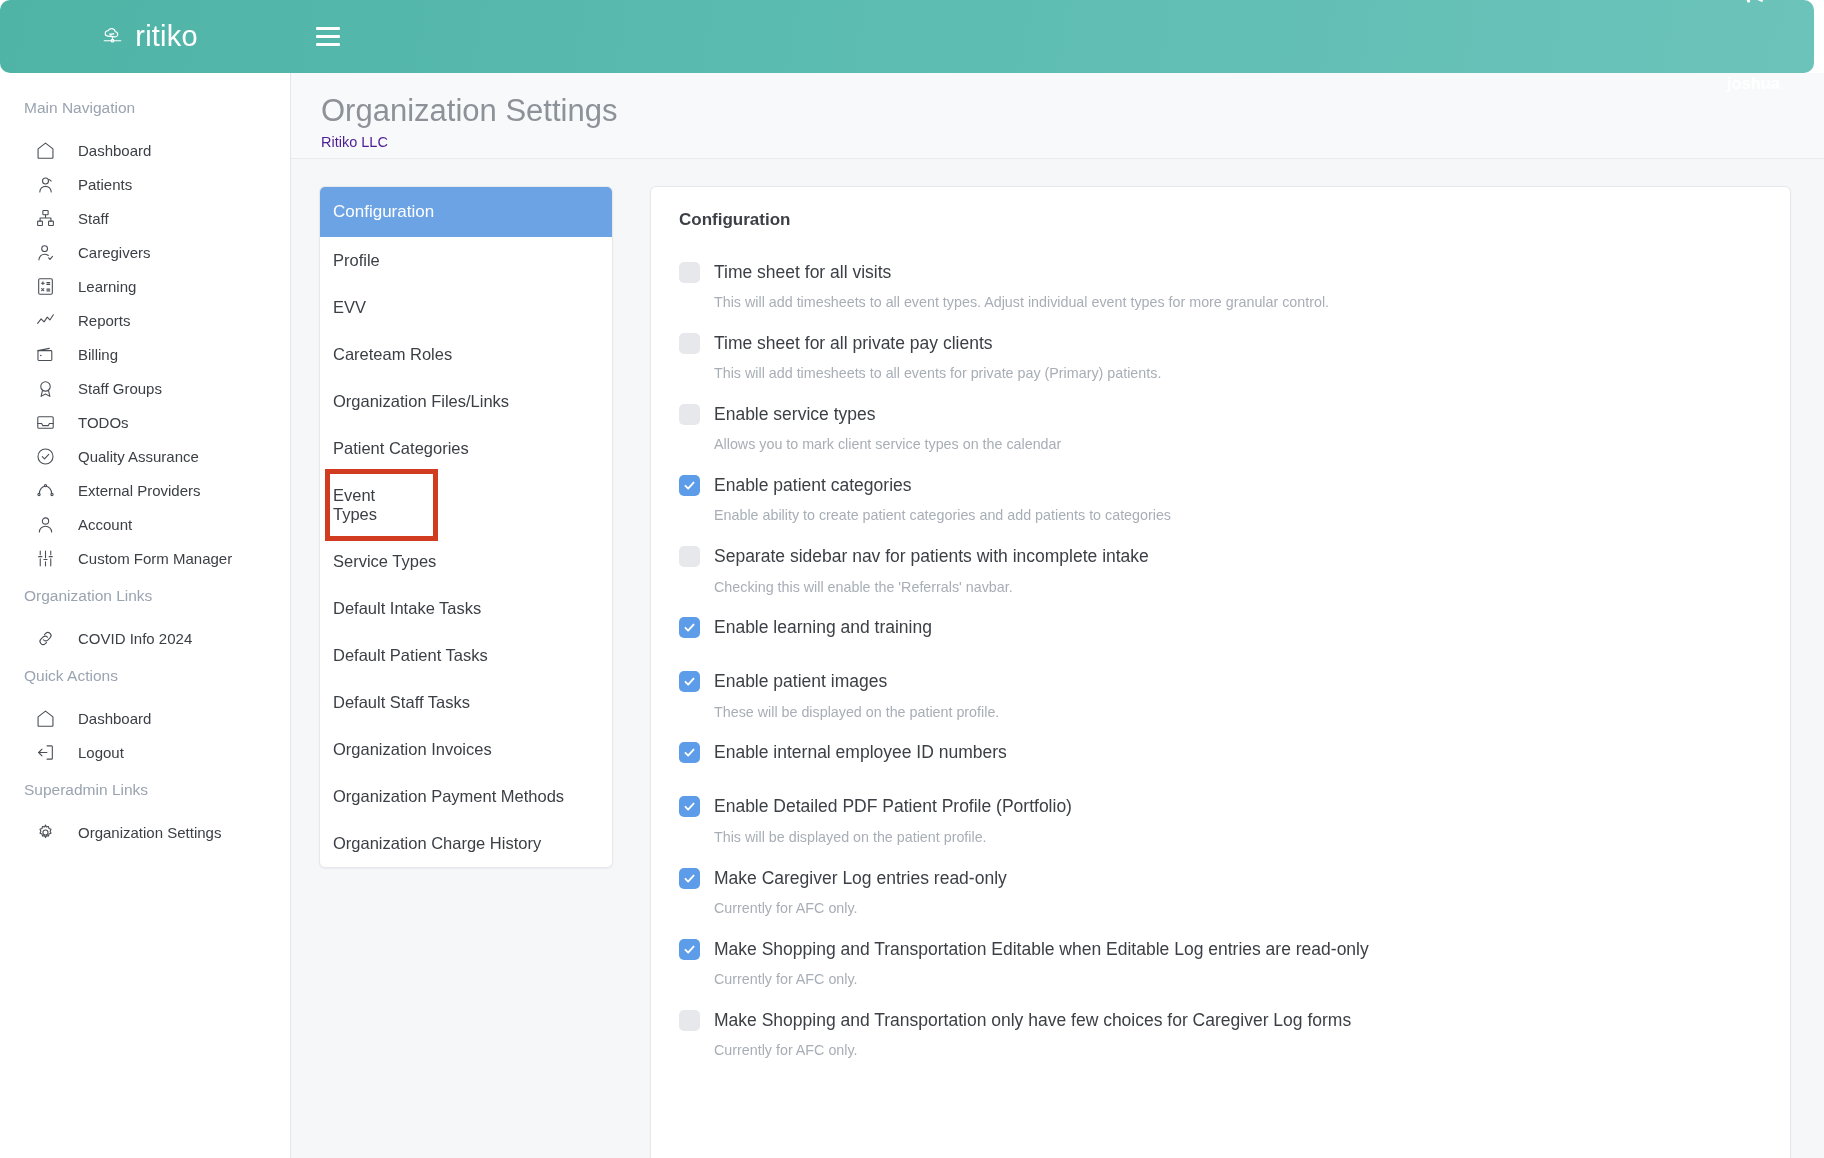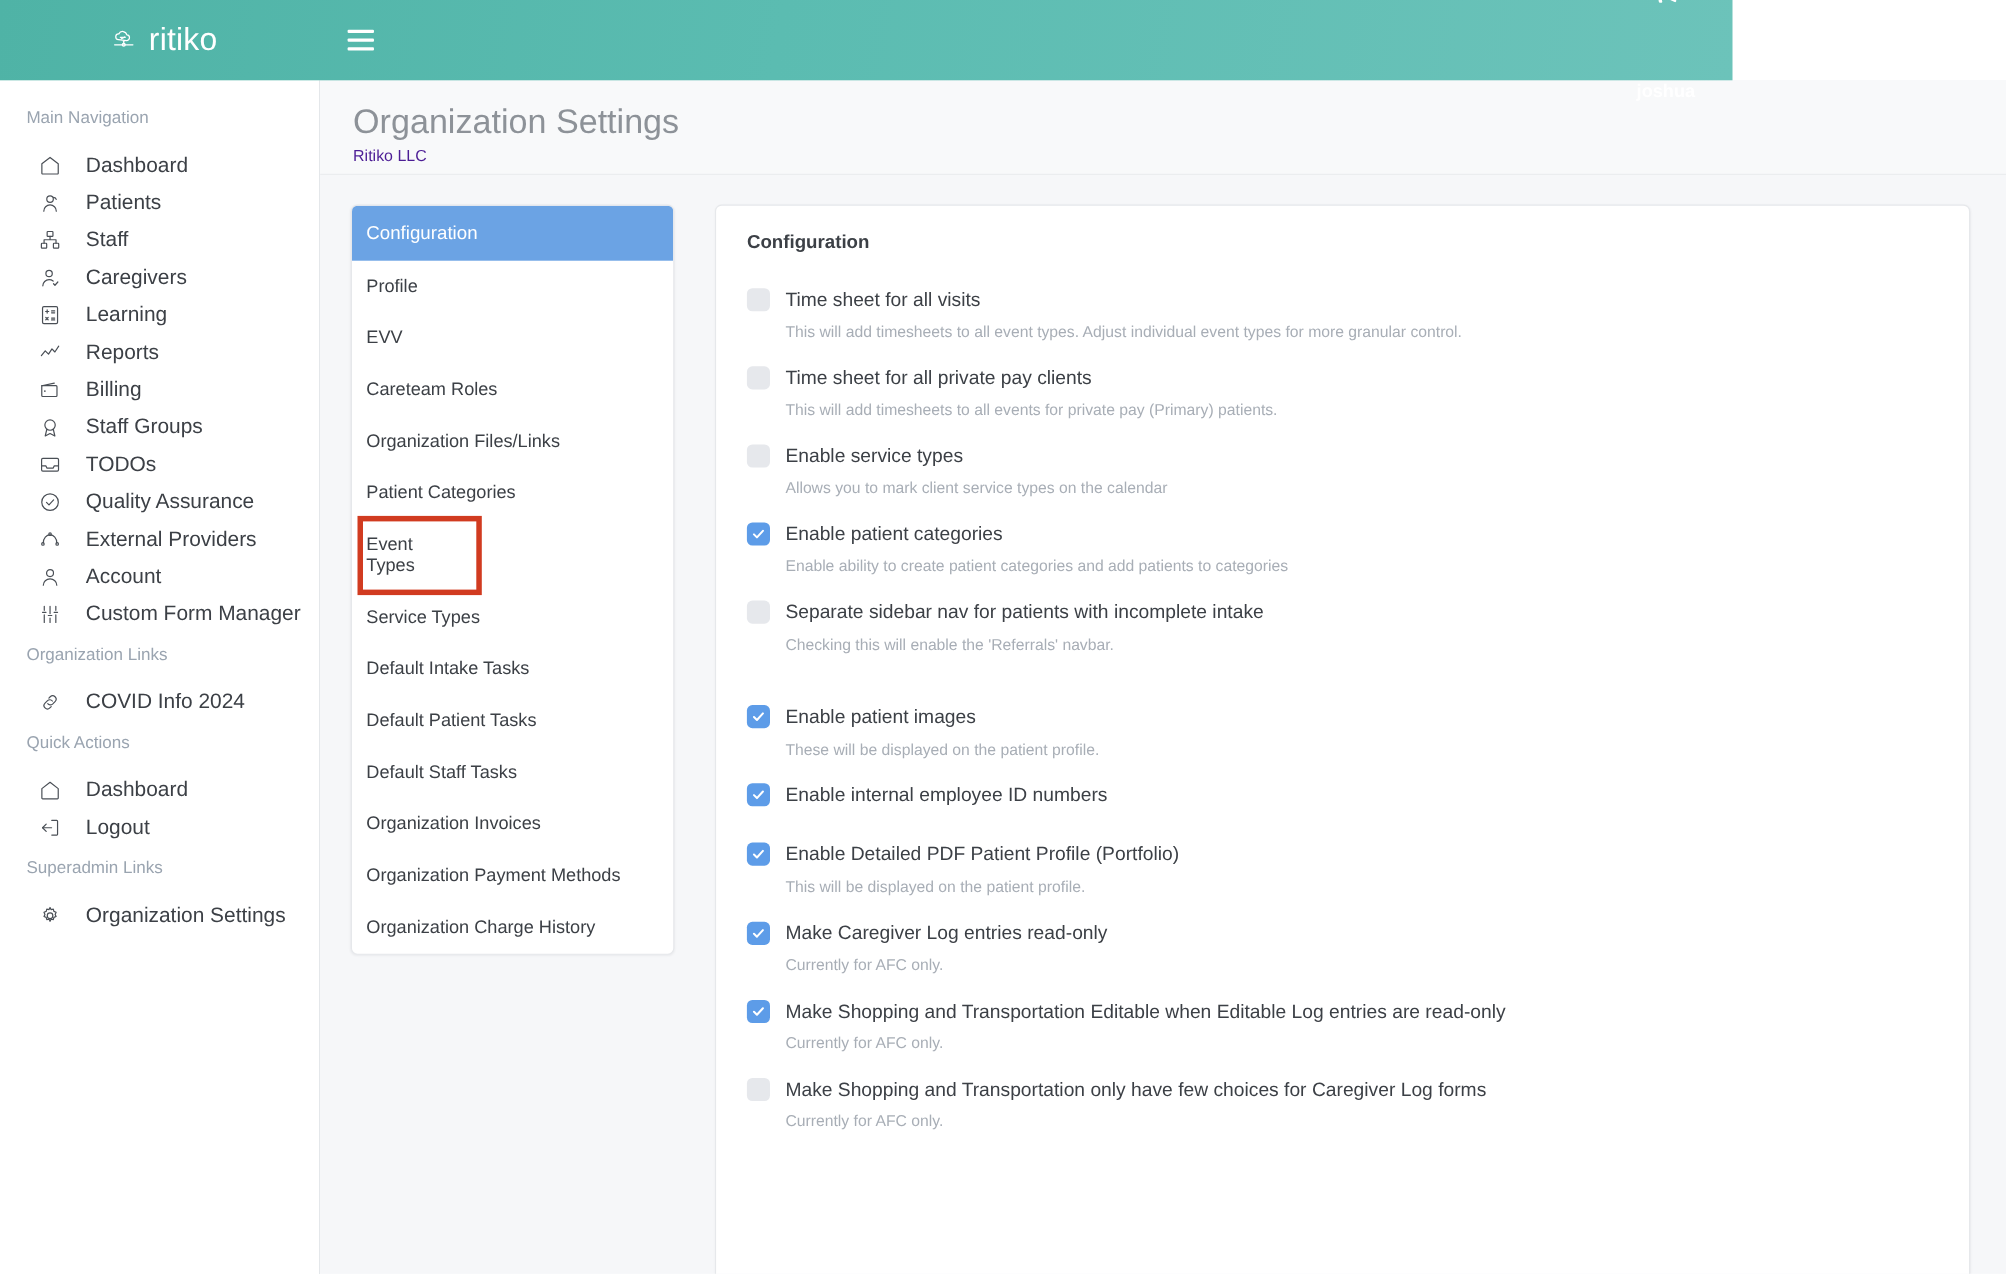--- a/index.html
+++ b/index.html
@@ -6,24 +6,25 @@
   html, body {
     width: 1824px; height: 1158px;
     font-family: "Liberation Sans", sans-serif;
     background: #ffffff;
     overflow: hidden;
   }
 
   
   .topbar {
     position: absolute; top: 0; left: 0;
-    width: 1575px; height: 73px;
+    width: 1814px; height: 73px;
     background: linear-gradient(100deg, #4fb3a6 0%, #5bbcb1 45%, #6cc3ba 100%);
     display: flex; align-items: center;
     z-index: 20;
+    border-radius: 10px;
   }
   .brand {
     width: 291px; height: 73px;
     display: flex; align-items: center; justify-content: center;
     gap: 4px;
   }
   .brand-logo { width: 38px; height: 34px; display:block; }
   .brand-text {
     color: #ffffff; font-size: 29px; font-weight: 400;
     letter-spacing: .2px; line-height: 1;
@@ -57,21 +58,21 @@
     padding: 0 0 0 24px; margin-bottom: 16px;
   }
   .nav-heading.spaced { margin-top: 12px; }
   .nav-item {
     display: flex; align-items: center;
     height: 34px;
     padding-left: 34px;
     gap: 22px;
     cursor: pointer;
     color: #3c4046;
-    font-size: 19px;
+    font-size: 15px;
   }
   .nav-icon {
     width: 22px; height: 22px;
     flex: 0 0 22px;
     display:flex; align-items:center; justify-content:center;
     color: #4a4f56;
   }
   .nav-icon svg { width: 21px; height: 21px; display:block; }
   .nav-label { line-height: 1; }
 
@@ -449,20 +450,28 @@
           </div>
           <div class="opt">
             <div class="opt-row">
               <span class="cb"></span>
               <span class="opt-label">Separate sidebar nav for patients with incomplete intake</span>
             </div>
             <div class="opt-desc">Checking this will enable the 'Referrals' navbar.</div>
             <div class="opt-gap"></div>
           </div>
           <div class="opt">
+            <div class="opt-row">
+              <span class="cb on">
+                <svg viewBox="0 0 24 24" fill="none" stroke="#ffffff" stroke-width="3.4" stroke-linecap="round" stroke-linejoin="round">
+                  <path d="M4.5 12.6l5 5 10-11"></path>
+                </svg>
+              </span>
+              <span class="opt-label">Enable learning and training</span>
+            </div>
             <div class="opt-gap-sm" style="height:24px"></div>
           </div>
           <div class="opt">
             <div class="opt-row">
               <span class="cb on">
                 <svg viewBox="0 0 24 24" fill="none" stroke="#ffffff" stroke-width="3.4" stroke-linecap="round" stroke-linejoin="round">
                   <path d="M4.5 12.6l5 5 10-11"></path>
                 </svg>
               </span>
               <span class="opt-label">Enable patient images</span>

